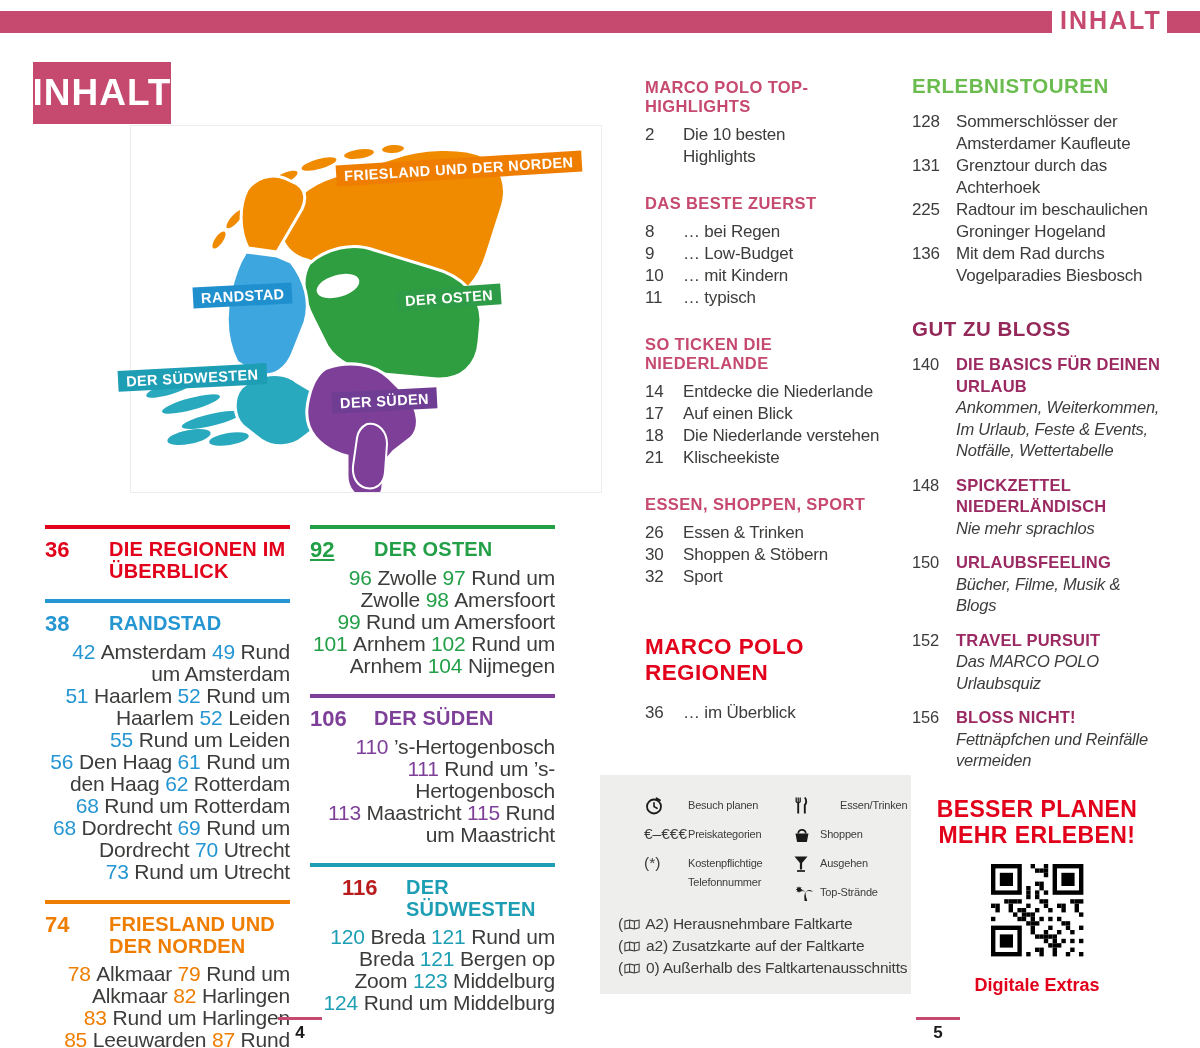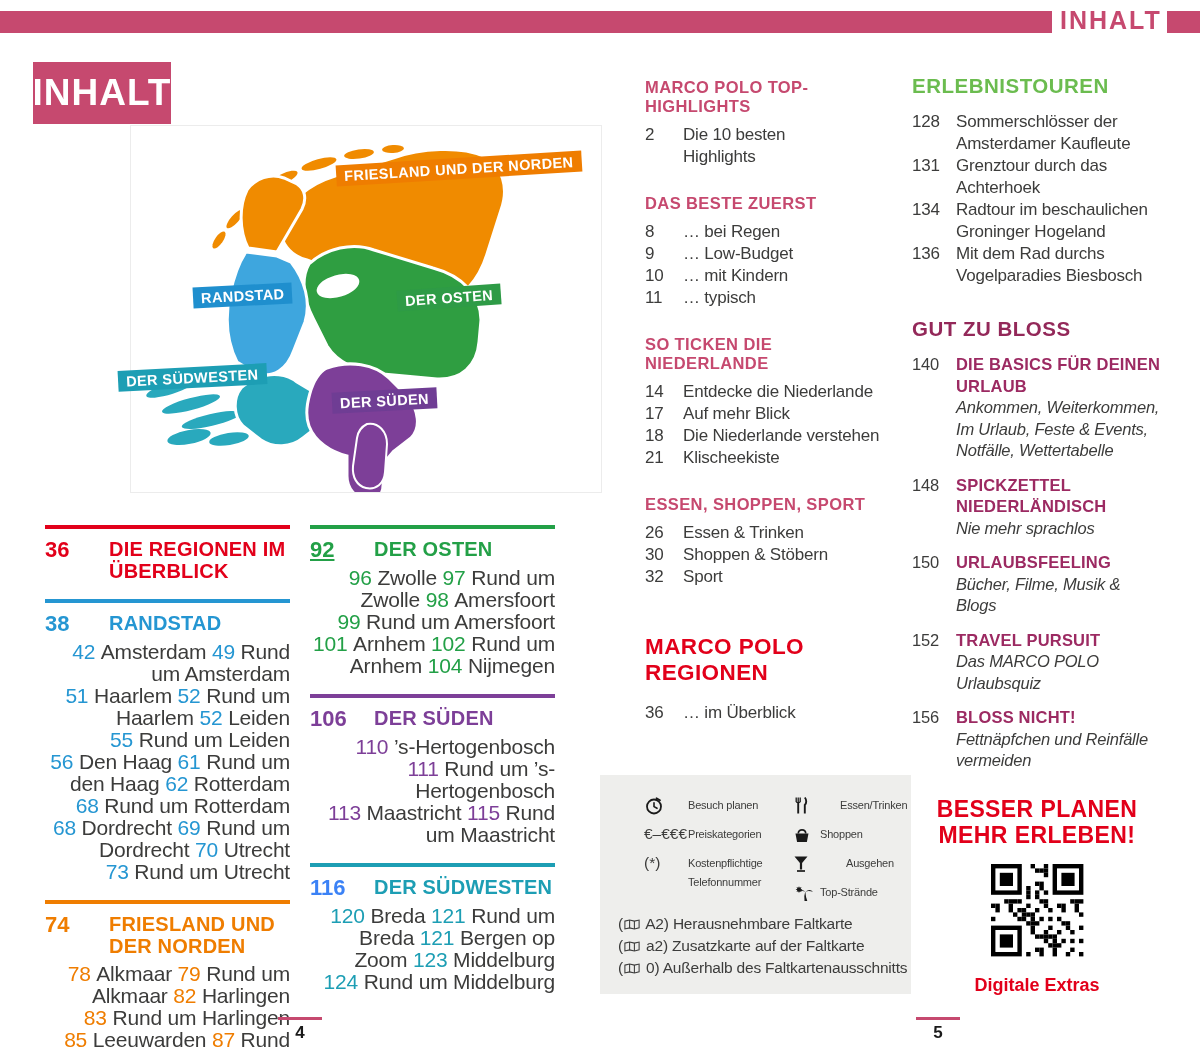--- a/index.html
+++ b/index.html
@@ -161,21 +161,21 @@
         <div class="sec-rule" style="background: rgb(125, 63, 152);"></div>
         <div class="sec-head">
           <span class="sec-num" style="color: rgb(125, 63, 152);">106</span>
           <span class="sec-title" style="color: rgb(125, 63, 152);">DER SÜDEN</span>
         </div>
         <div class="cities"><span class="pg" style="color: rgb(125, 63, 152);">110</span><span class="nm">&nbsp;’s-Hertogenbosch</span>  <span class="pg" style="color: rgb(125, 63, 152);">111</span><span class="nm">&nbsp;Rund um ’s-Hertogenbosch</span>  <span class="pg" style="color: rgb(125, 63, 152);">113</span><span class="nm">&nbsp;Maastricht</span>  <span class="pg" style="color: rgb(125, 63, 152);">115</span><span class="nm">&nbsp;Rund um Maastricht</span></div>
       </div>
       <div class="sec">
         <div class="sec-rule" style="background: rgb(29, 158, 180);"></div>
         <div class="sec-head">
-          <span class="sec-num" style="color: #3b82f6;">116</span>
+          <span class="sec-num" style="color: #b91c1c; margin-left: 32px;">116</span>
           <span class="sec-title" style="color: rgb(29, 158, 180);">DER SÜDWESTEN</span>
         </div>
         <div class="cities"><span class="pg" style="color: rgb(29, 158, 180);">120</span><span class="nm">&nbsp;Breda</span>  <span class="pg" style="color: rgb(29, 158, 180);">121</span><span class="nm">&nbsp;Rund um Breda</span>  <span class="pg" style="color: rgb(29, 158, 180);">121</span><span class="nm">&nbsp;Bergen op Zoom</span>  <span class="pg" style="color: rgb(29, 158, 180);">123</span><span class="nm">&nbsp;Middelburg</span>  <span class="pg" style="color: rgb(29, 158, 180);">124</span><span class="nm">&nbsp;Rund um Middelburg</span></div>
       </div>
     </div>
 
   <div id="col-mid">
     <div>
         <div class="mini-head">MARCO POLO TOP-HIGHLIGHTS</div>
         <div class="toc-row">
@@ -200,21 +200,21 @@
           <span class="toc-num">11</span>
           <span class="toc-text">… typisch</span>
         </div>
         <div class="mini-head">SO TICKEN DIE NIEDERLANDE</div>
         <div class="toc-row">
           <span class="toc-num">14</span>
           <span class="toc-text">Entdecke die Niederlande</span>
         </div>
         <div class="toc-row">
           <span class="toc-num">17</span>
-          <span class="toc-text">Auf mehr Blick</span>
+          <span class="toc-text">Auf einen Blick</span>
         </div>
         <div class="toc-row">
           <span class="toc-num">18</span>
           <span class="toc-text">Die Niederlande verstehen</span>
         </div>
         <div class="toc-row">
           <span class="toc-num">21</span>
           <span class="toc-text">Klischeekiste</span>
         </div>
         <div class="mini-head">ESSEN, SHOPPEN, SPORT</div>
@@ -247,21 +247,21 @@
           <span class="r-num">128</span>
           <span class="r-text">Sommerschlösser der
 Amsterdamer Kaufleute</span>
         </div>
         <div class="r-row">
           <span class="r-num">131</span>
           <span class="r-text">Grenztour durch das
 Achterhoek</span>
         </div>
         <div class="r-row">
-          <span class="r-num">134</span>
+          <span class="r-num">225</span>
           <span class="r-text">Radtour im beschaulichen
 Groninger Hogeland</span>
         </div>
         <div class="r-row">
           <span class="r-num">136</span>
           <span class="r-text">Mit dem Rad durchs
 Vogelparadies Biesbosch</span>
         </div>
       </div>
     <div class="right-head gutzu">GUT ZU BLOSS</div>
@@ -460,21 +460,21 @@
           </span>
           <span class="leg-lab" style="white-space: pre-line;">Shoppen</span>
         </div>
         <div class="leg-row">
           <span class="leg-ico">
             <svg width="18" height="19" viewBox="0 0 18 19">
               <path d="M2.5 2.5 h13 l-5.4 6.6 v6.4 h-2.2 V9.1 Z" fill="#1a1a1a"></path>
               <path d="M5 17 h8" stroke="#1a1a1a" stroke-width="1.7"></path>
             </svg>
           </span>
-          <span class="leg-lab" style="white-space: pre-line; margin-left: 26px;">Ausgehen</span>
+          <span class="leg-lab" style="white-space: pre-line;">Ausgehen</span>
         </div>
         <div class="leg-row">
           <span class="leg-ico">
             <svg width="22" height="20" viewBox="0 0 22 20">
               <path d="M7 3.2 l.8 1.6 1.7-.8 -.8 1.7 1.7.8 -1.7.8 .8 1.7 -1.7-.8 -.8 1.7 -.8-1.7 -1.7.8 .8-1.7 -1.7-.8 1.7-.8 -.8-1.7 1.7.8 Z" fill="#1a1a1a"></path>
               <path d="M13.5 8.5 q4.5-3.2 7.5.3 q-4-1.6-7.5-.3" fill="#1a1a1a"></path>
               <path d="M13.5 8.5 q-4.5-3.2-7.5.3 q4-1.6 7.5-.3" fill="#1a1a1a"></path>
               <path d="M13.3 8.6 q.4 5.4 2 9.4 l-2.8 0 q-.8-5 .8-9.4" fill="#1a1a1a"></path>
             </svg>
           </span>

